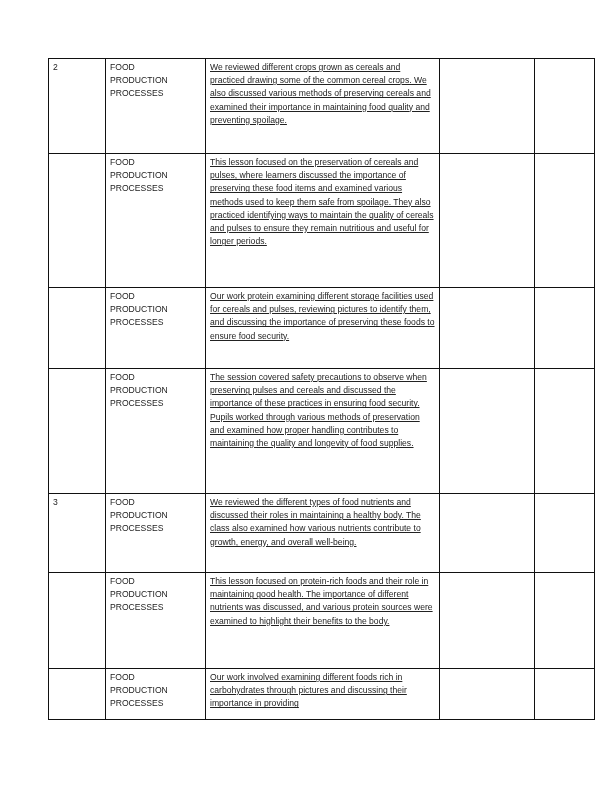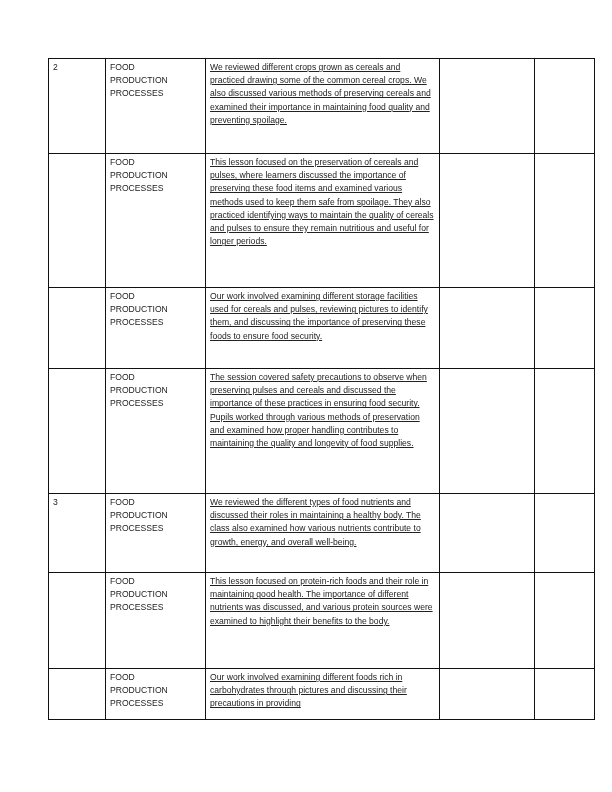--- a/index.html
+++ b/index.html
@@ -52,21 +52,21 @@
           <td></td>
           <td></td>
         </tr>
         <tr style="height: 81px;">
           <td class="week"></td>
           <td class="strand">
             <span class="strand-line">FOOD</span>
             <span class="strand-line">PRODUCTION</span>
             <span class="strand-line">PROCESSES</span>
           </td>
-          <td class="desc">Our work involved examining different storage facilities used for cereals and pulses, reviewing pictures to identify them, and discussing the importance of preserving these foods to ensure food security.</td>
+          <td class="desc">Our work protein examining different storage facilities used for cereals and pulses, reviewing pictures to identify them, and discussing the importance of preserving these foods to ensure food security.</td>
           <td></td>
           <td></td>
         </tr>
         <tr style="height: 125px;">
           <td class="week"></td>
           <td class="strand">
             <span class="strand-line">FOOD</span>
             <span class="strand-line">PRODUCTION</span>
             <span class="strand-line">PROCESSES</span>
           </td>
@@ -96,19 +96,19 @@
           <td></td>
           <td></td>
         </tr>
         <tr style="height: 51px;">
           <td class="week"></td>
           <td class="strand">
             <span class="strand-line">FOOD</span>
             <span class="strand-line">PRODUCTION</span>
             <span class="strand-line">PROCESSES</span>
           </td>
-          <td class="desc">Our work involved examining different foods rich in carbohydrates through pictures and discussing their precautions in providing</td>
+          <td class="desc">Our work involved examining different foods rich in carbohydrates through pictures and discussing their importance in providing</td>
           <td></td>
           <td></td>
         </tr>
       </tbody>
   </table>
 </div>
 
 </body></html>

